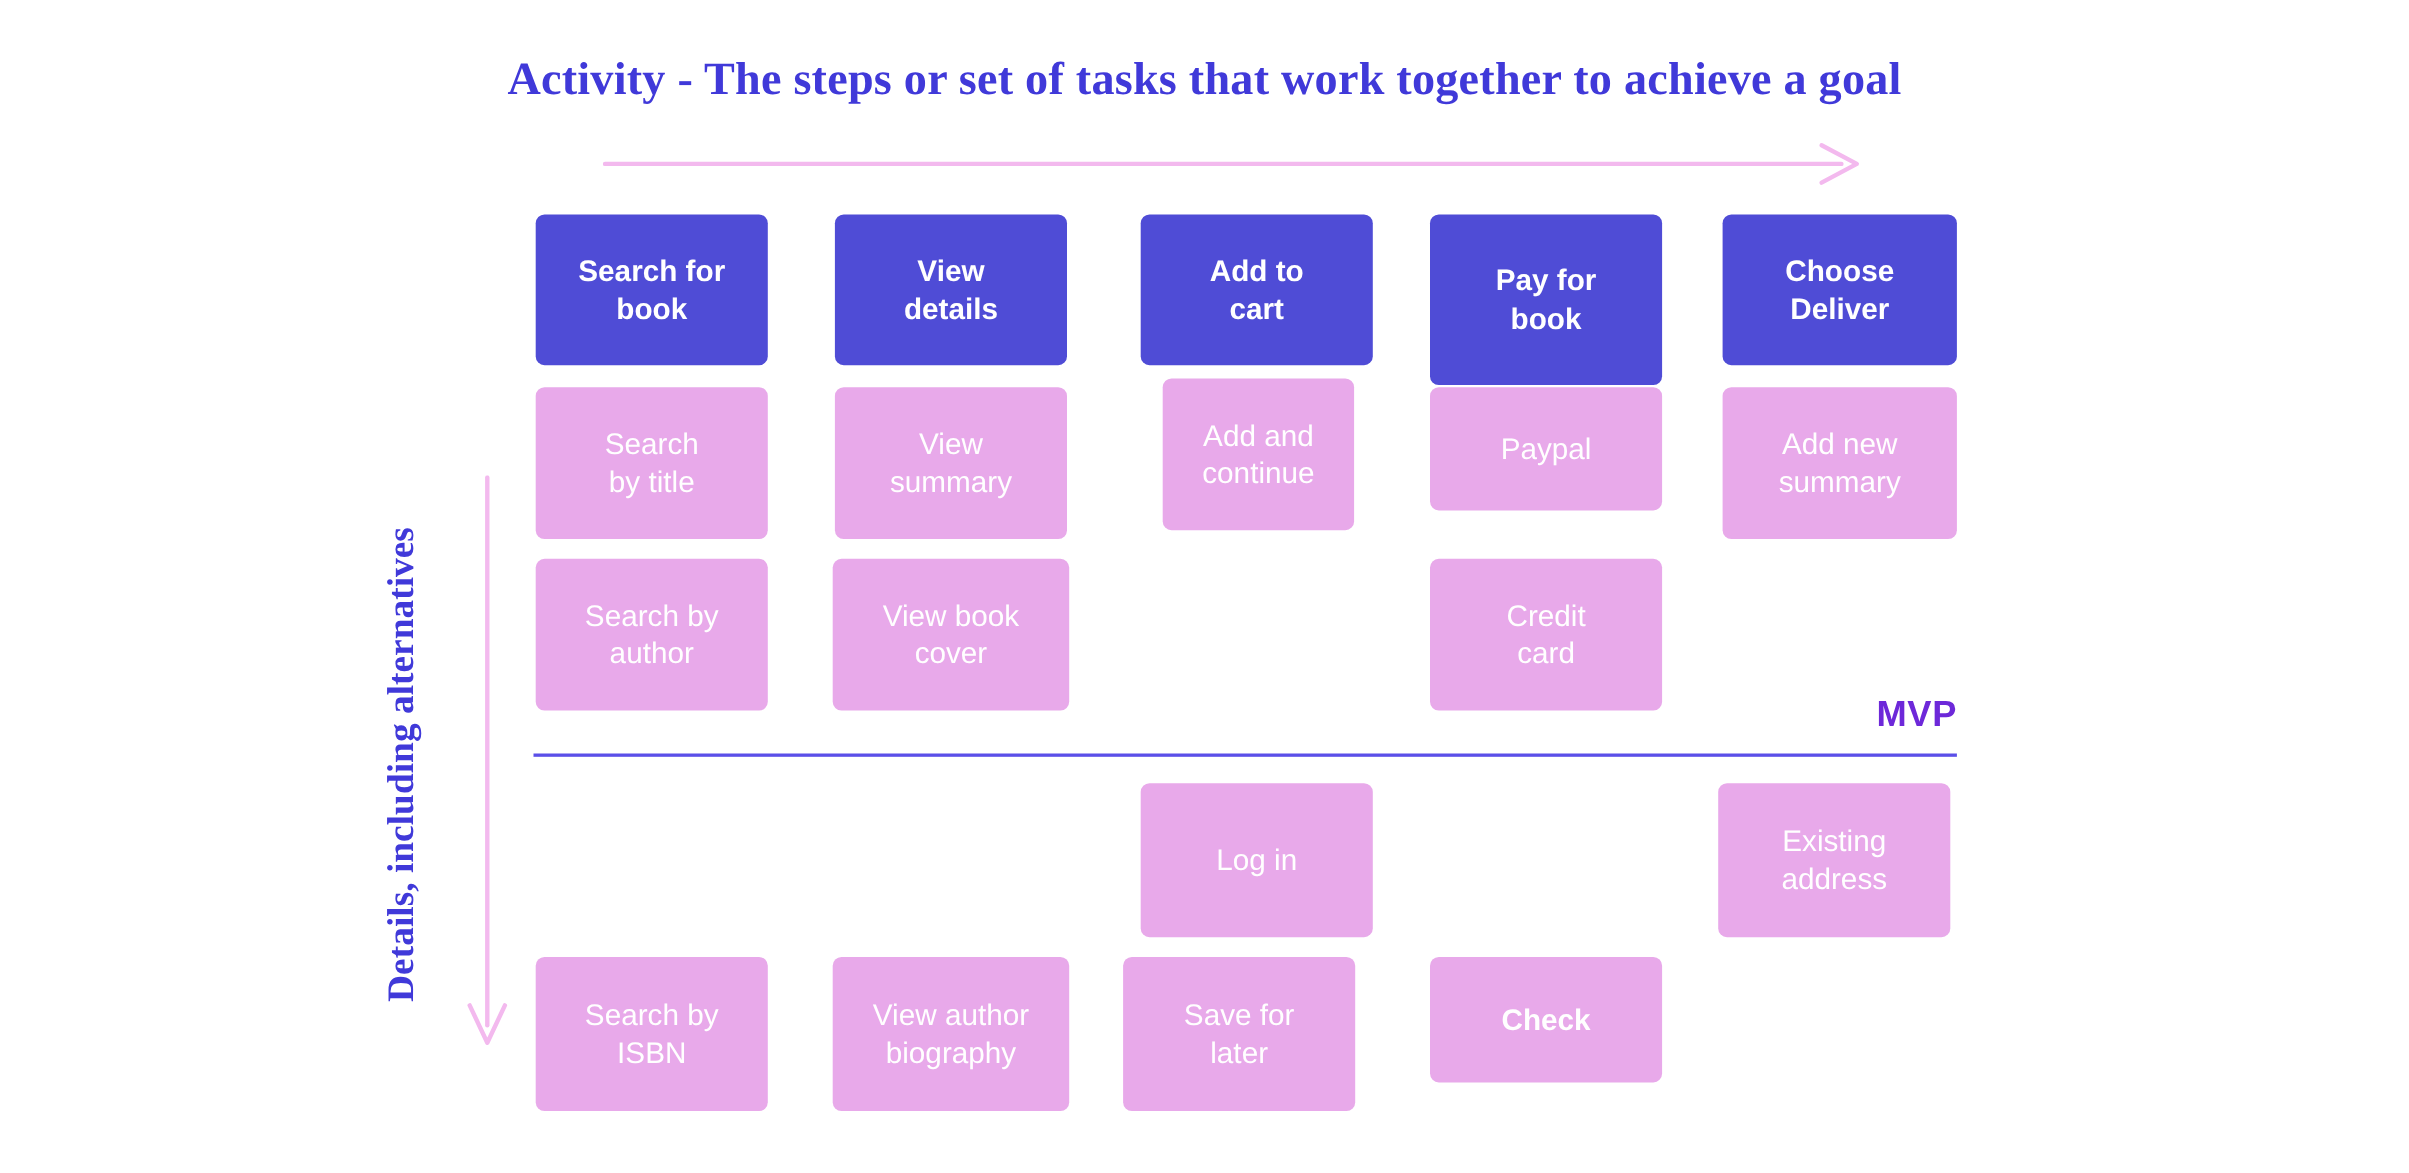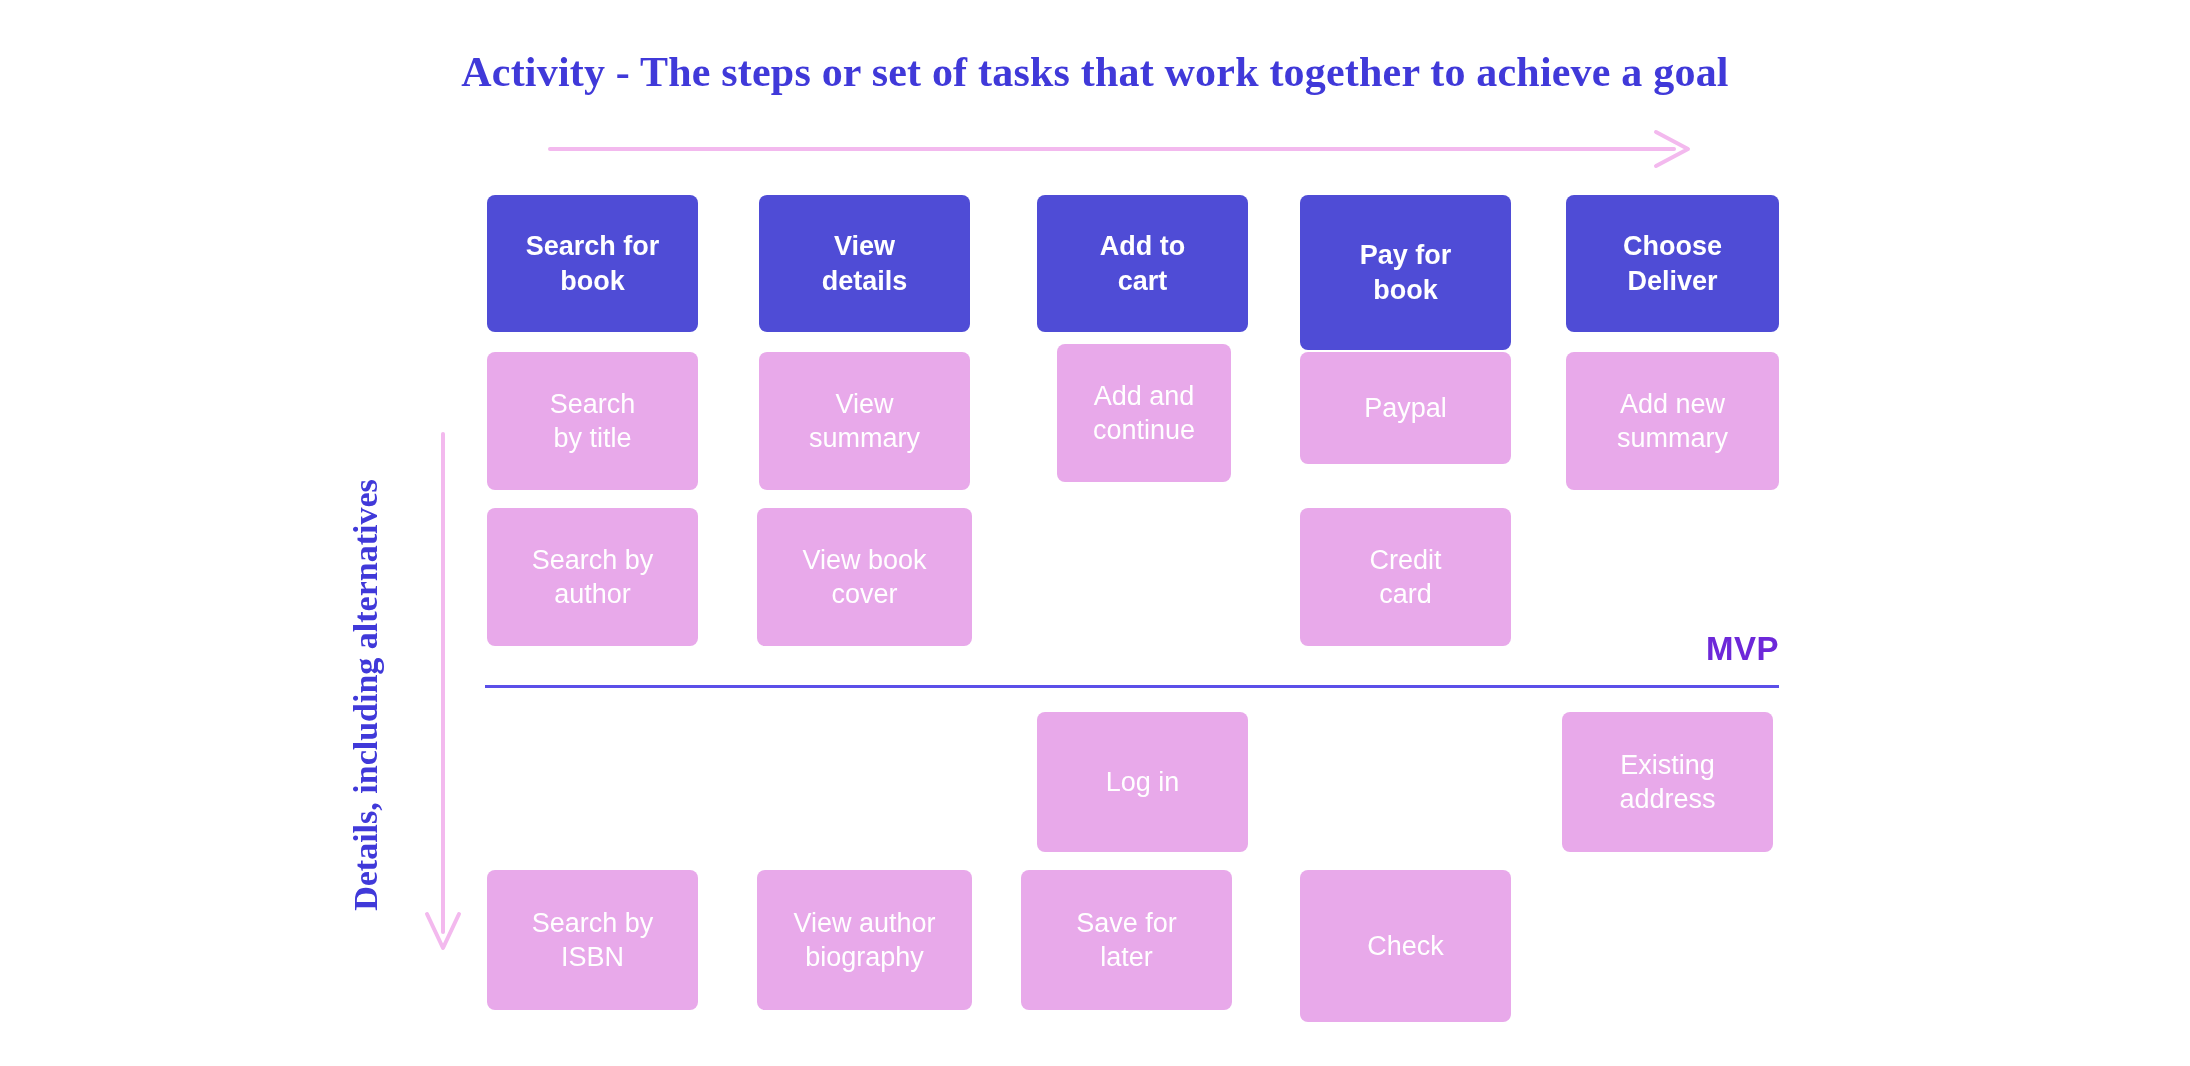--- a/index.html
+++ b/index.html
@@ -210,18 +210,18 @@
 ISBN</span>
       </div>
       <div class="card detail" style="left: 757px; top: 870px; width: 215px; height: 140px;">
         <span class="label">View author
 biography</span>
       </div>
       <div class="card detail" style="left: 1021px; top: 870px; width: 211px; height: 140px;">
         <span class="label">Save for
 later</span>
       </div>
-      <div class="card detail" style="left: 1300px; top: 870px; width: 211px; height: 152px;">
+      <div class="card detail" style="left: 1300px; top: 870px; width: 211px; height: 114px; font-weight: bold;">
         <span class="label">Check</span>
       </div>
     </div>
 
 </div>
 
 </body></html>

